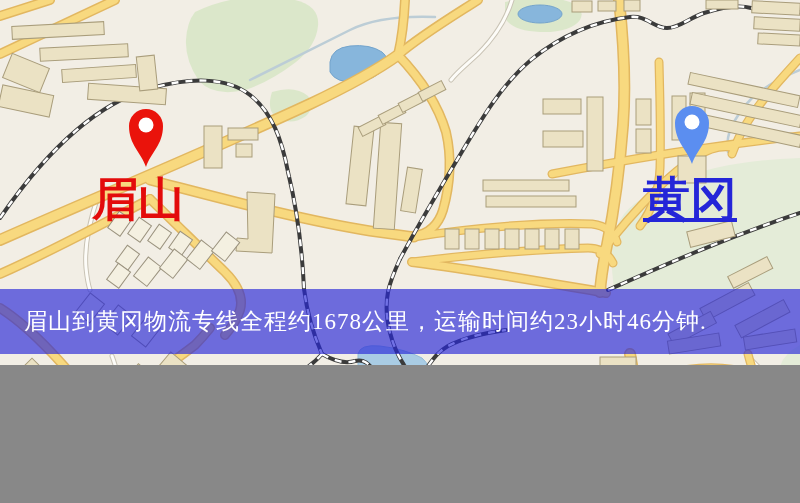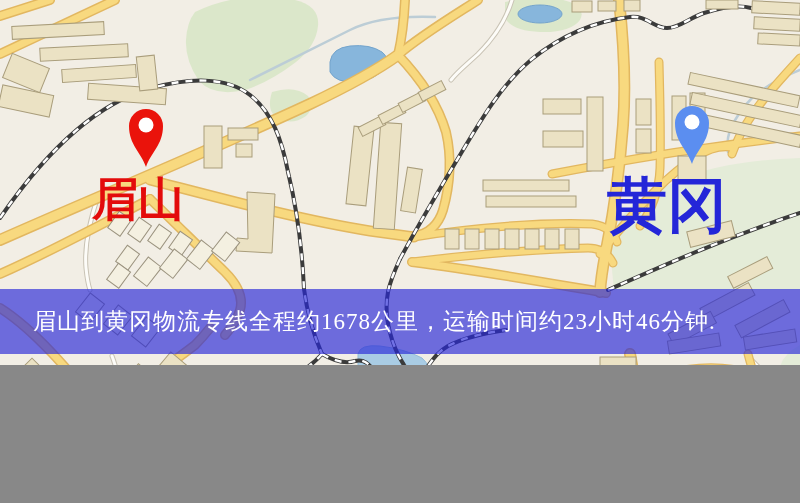--- a/index.html
+++ b/index.html
@@ -27,21 +27,21 @@
   .bld rect,.bld path{fill:#ebe2c4;stroke:#a99d7b;stroke-width:1;}
   .bld2 rect,.bld2 path{fill:#f4f0e1;stroke:#9b937f;stroke-width:1;}
   
   .marker{position:absolute;}
   .marker svg{display:block;}
   .place-label{
     position:absolute;font-weight:bold;line-height:1.05;
     font-family:"Liberation Serif",serif;white-space:nowrap;
   }
   .label-origin{left:92px;top:176px;font-size:46px;}
-  .label-dest{left:607px;top:175px;font-size:60px;}
+  .label-dest{left:643px;top:175px;font-size:47px;text-decoration:underline;}
   
   .banner{
     position:absolute;left:0;top:289px;width:800px;height:65px;
     display:flex;align-items:center;
   }
   .banner span{
     color:#fff;font-size:23px;letter-spacing:1px;padding-left:24px;
     font-family:"Liberation Serif",serif;white-space:nowrap;
   }
 </style>
@@ -342,16 +342,16 @@
 
   <div class="marker" style="left:672px;top:103px;color:#5b8ef0;">
     <svg width="40" height="62" viewBox="0 0 40 62">
       <path fill="currentColor" d="M20 61 C15 46 3 39 3 20 A17 17 0 1 1 37 20 C37 39 25 46 20 61 Z"></path>
       <circle cx="20" cy="19" r="7.5" fill="#ffffff"></circle>
     </svg>
   </div>
   <div class="place-label label-dest" style="color:#2426d8;">黄冈</div>
 
   <div class="banner" style="background: rgba(40, 40, 215, 0.66);">
-    <span style="color: rgb(255, 255, 255); margin-left: 9px;">眉山到黄冈物流专线全程约1678公里，运输时间约23小时46分钟.</span>
+    <span style="color: rgb(255, 255, 255);">眉山到黄冈物流专线全程约1678公里，运输时间约23小时46分钟.</span>
   </div>
 
 </div>
 
 </body></html>

